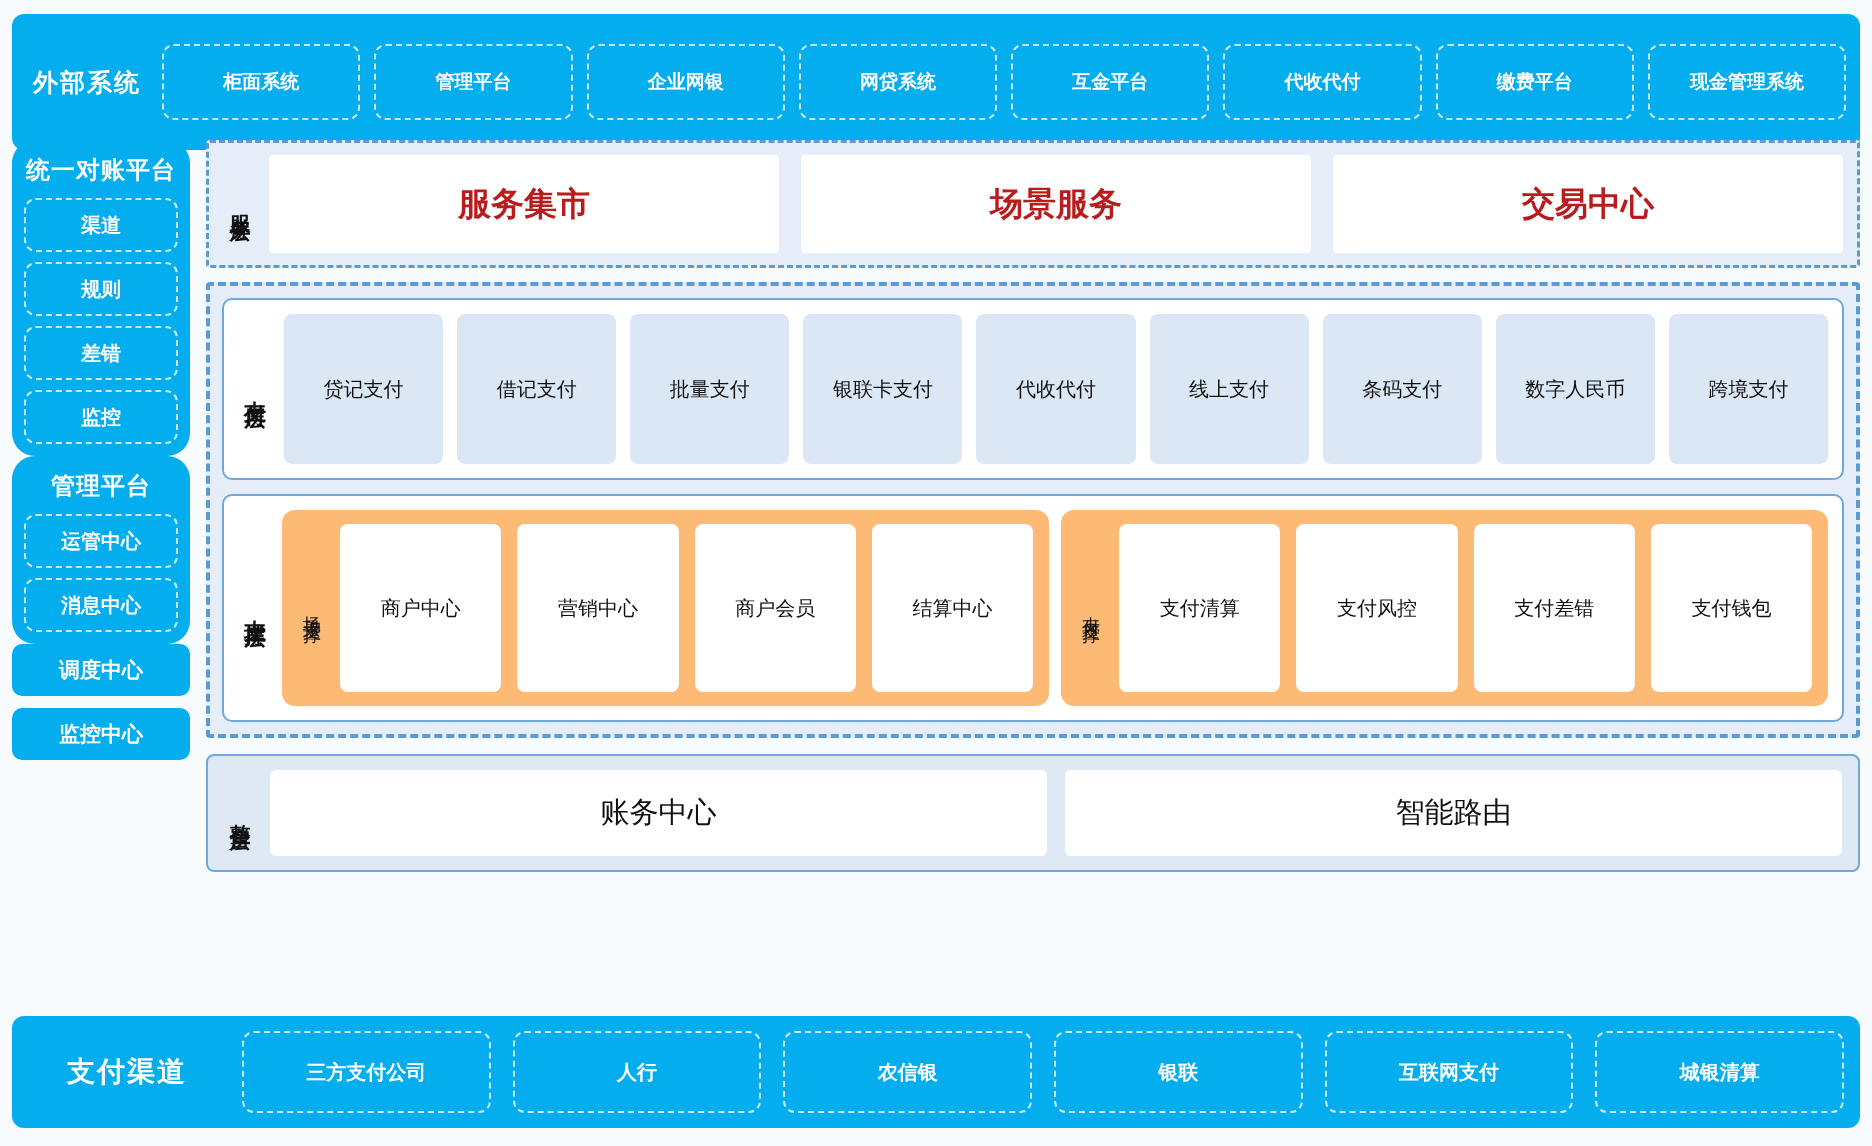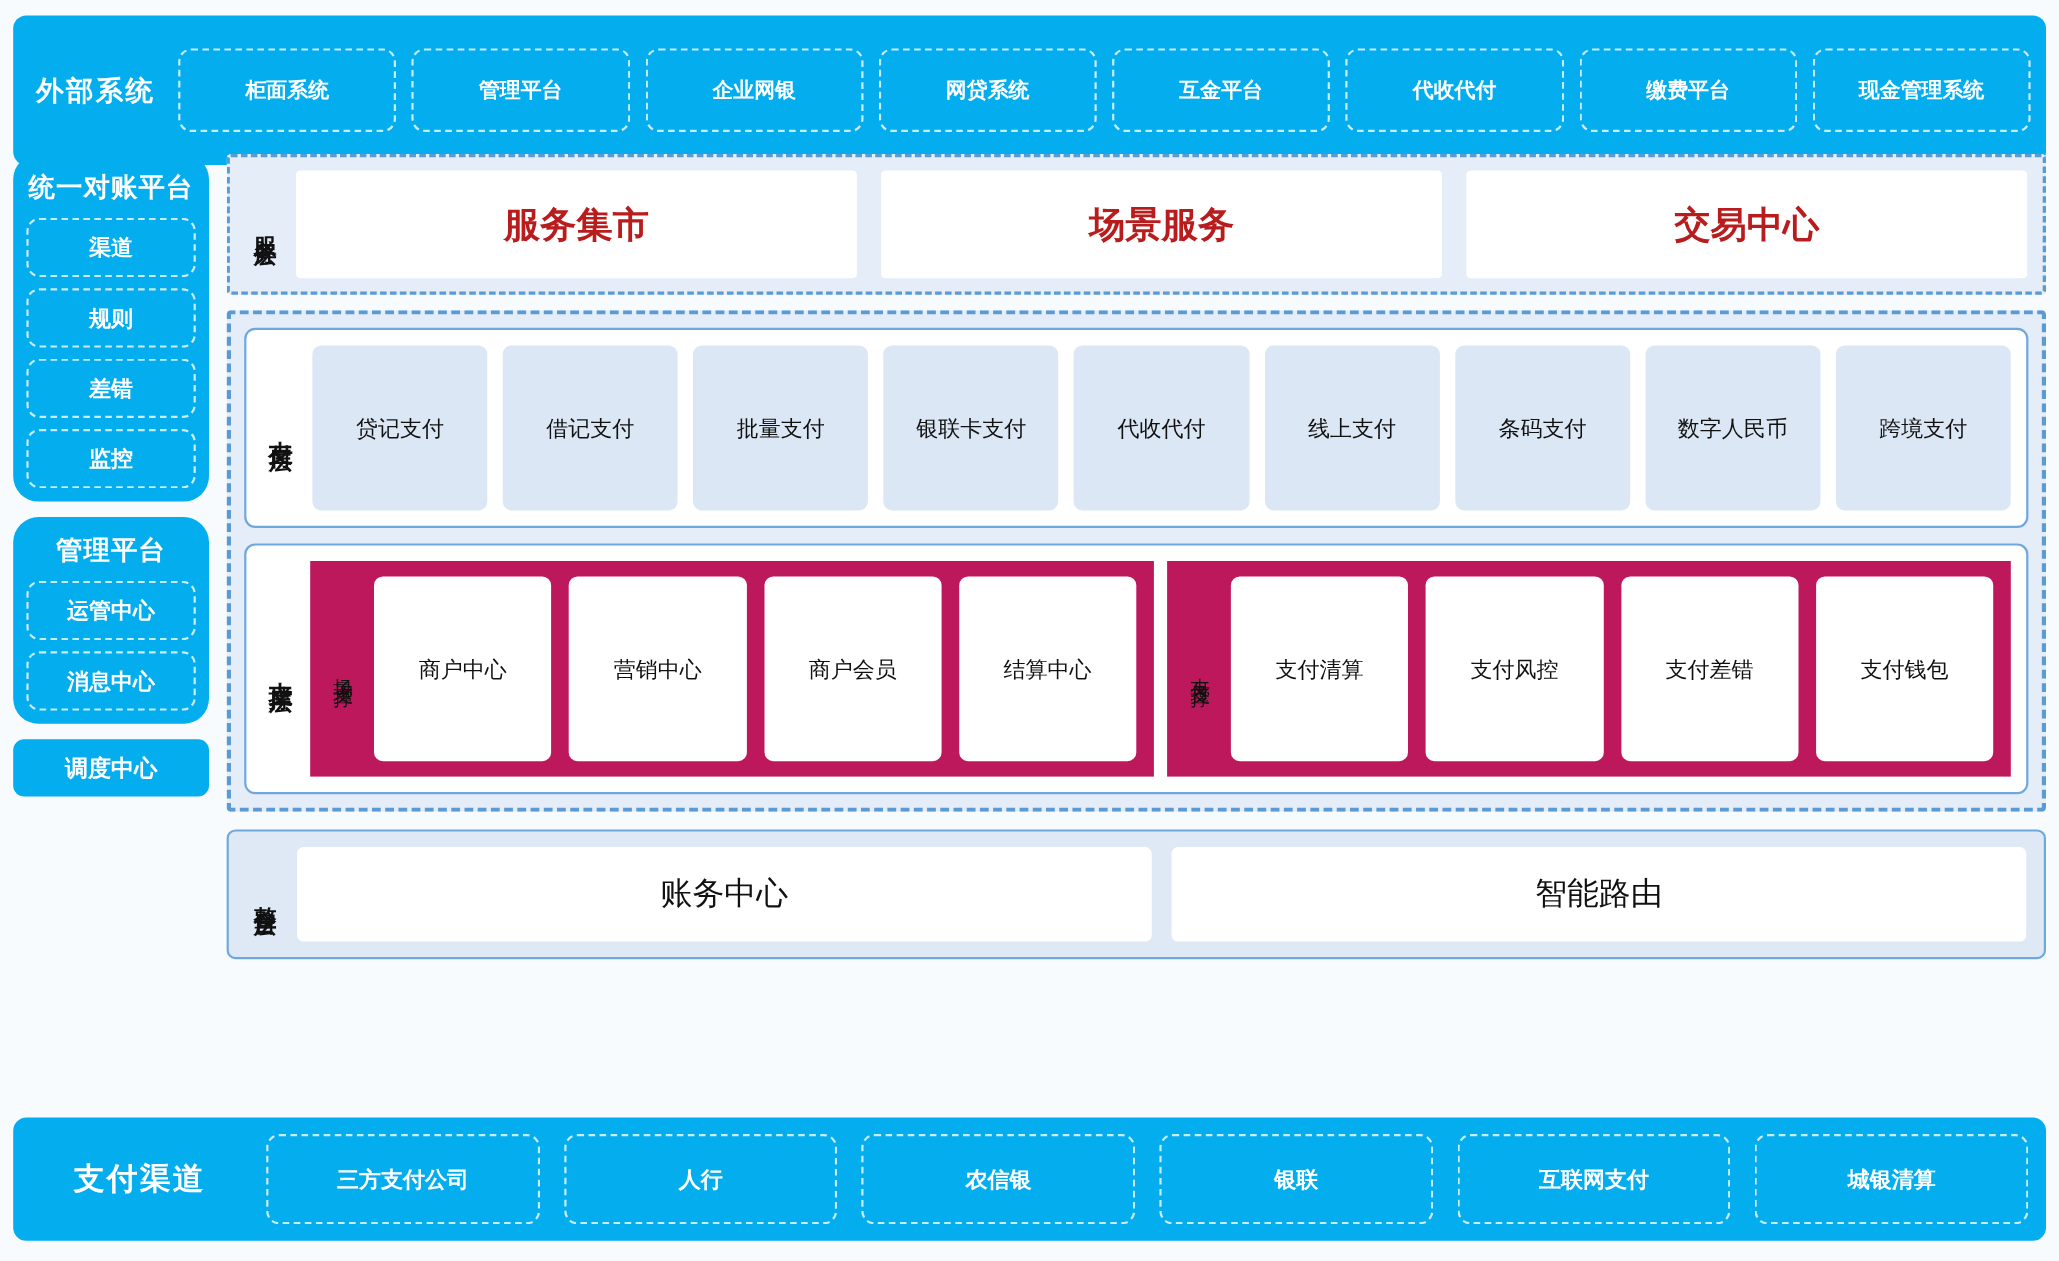--- a/index.html
+++ b/index.html
@@ -35,21 +35,21 @@
   
   #payment-channels{position:absolute;left:12px;top:1016px;width:1848px;height:112px;padding:0 16px 0 0;}
   #payment-channels .bar-title{width:230px;font-size:28px;}
   #payment-channels .chips{display:flex;gap:22px;flex:1 1 auto;height:82px;}
   #payment-channels .dashchip{font-size:20px;font-weight:bold;}
 
   
   .leftcol{position:absolute;left:12px;top:140px;width:178px;}
   .panel{
     background:#03ADEE;border-radius:23px;box-sizing:border-box;
-    padding:10px 12px 12px;margin-bottom:14px;
+    padding:10px 12px 12px;
   }
   .panel-title{color:#fff;font-size:24px;font-weight:bold;text-align:center;margin:4px 0 12px;letter-spacing:1px;}
   .panel .dashchip{height:54px;font-size:20px;font-weight:bold;margin-bottom:10px;flex:none;}
   .panel .dashchip:last-child{margin-bottom:0;font-family:Liberation Mono, monospace;}
   .solidbox{
     background:#03ADEE;border-radius:10px;color:#fff;font-size:21px;font-weight:bold;
     height:52px;display:flex;align-items:center;justify-content:center;margin-bottom:12px;
   }
 
   
@@ -92,21 +92,21 @@
   }
 
   
   #support-layer{
     margin-top:14px;background:#ffffff;border:2px solid #6FA8DC;border-radius:10px;box-sizing:border-box;
     padding:14px 14px;display:flex;align-items:stretch;gap:10px;height:228px;
   }
   #support-layer .vlabel{font-size:22px;width:34px;}
   #support-layer .groups{display:flex;gap:12px;flex:1 1 auto;}
   .sgroup{
-    background:#be185d;border-radius:0;display:flex;align-items:stretch;gap:14px;
+    background:#fdba74;border-radius:13px;display:flex;align-items:stretch;gap:14px;
     box-sizing:border-box;padding:14px 16px;
   }
   .sgroup.g1{flex:1 1 0;}
   .sgroup.g2{flex:1 1 0;}
   .sgroup .glabel{
     writing-mode:vertical-rl;text-orientation:upright;font-size:18px;letter-spacing:3px;
     display:flex;align-items:center;justify-content:center;width:28px;flex:0 0 auto;color:#111;
   }
   .sgroup .cards{display:flex;gap:16px;flex:1 1 auto;}
   .sgroup .card{
@@ -155,20 +155,21 @@
       <div class="dashchip">监控</div>
     </div>
 
     <div class="panel">
       <div class="panel-title">管理平台</div>
       <div class="dashchip">运管中心</div>
       <div class="dashchip">消息中心</div>
     </div>
 
     <div class="solidbox">调度中心</div>
+    <div class="solidbox">监控中心</div>
   </div>
 
   <div class="main">
 
     <div id="service-layer">
       <div class="vlabel">服务层</div>
       <div class="cards">
         <div class="card">服务集市</div>
         <div class="card">场景服务</div>
         <div class="card">交易中心</div>

